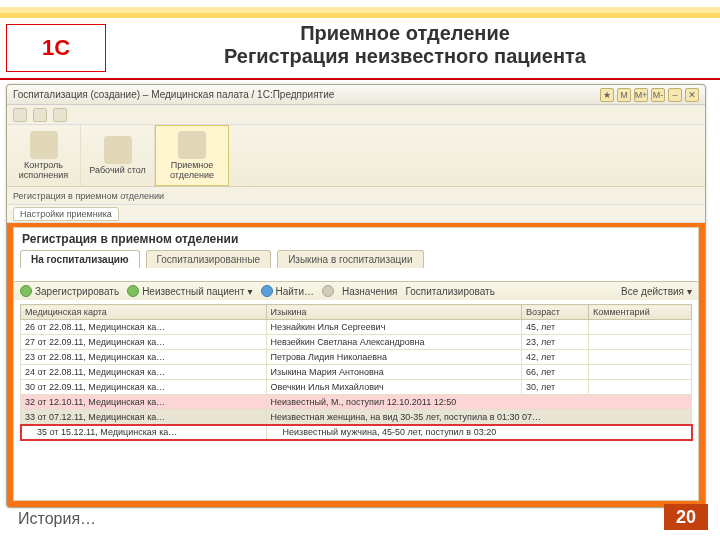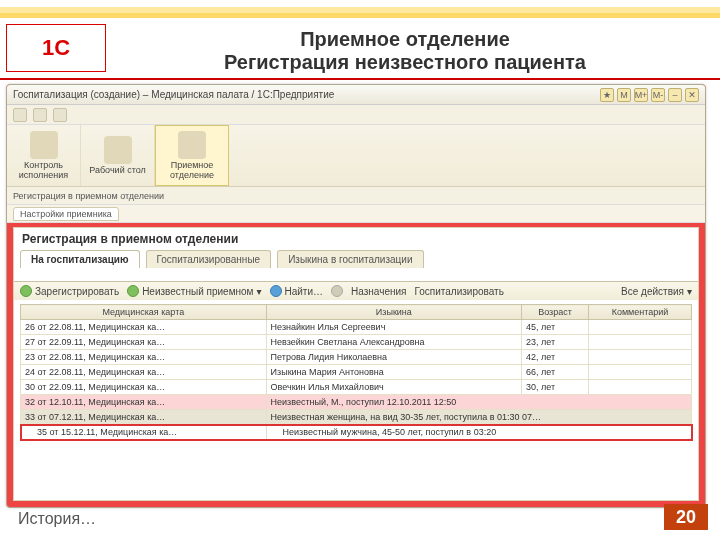--- a/index.html
+++ b/index.html
@@ -1,26 +1,26 @@
 <!DOCTYPE html>
 <html><head>
 <meta charset="utf-8">
 <style>
   * { box-sizing: border-box; margin: 0; padding: 0; }
   body { font-family: Arial, sans-serif; font-size: 10px; background: #fff; width: 720px; height: 540px; overflow: hidden; position: relative; }
   .top-stripe { height: 18px; background: linear-gradient(#fff 0%, #fff 40%, #ffe9a0 40%, #ffe9a0 70%, #ffd966 70%, #ffd966 100%); }
-  .header { display: flex; align-items: flex-end; padding: 4px 20px 2px 0; }
+  .header { display: flex; align-items: flex-start; padding: 4px 20px 2px 0; }
   .logo { width: 110px; padding: 2px 6px; }
   .logo-box { width: 100px; height: 48px; background: #fff; border: 1px solid #d00; position: relative; display:flex; align-items:center; justify-content:center; }
   .logo-text { font-size: 22px; font-weight: bold; color: #d00; }
   .title { flex: 1; text-align: center; font-size: 20px; font-weight: bold; color: #333; line-height: 1.15; }
   .title-line2 { font-size: 20px; }
   .red-rule { height: 2px; background: #c00; margin: 2px 0 0; }
   .content-wrap { position: absolute; top: 84px; left: 6px; right: 6px; bottom: 8px; }
-  .app-window { position: absolute; top: 0; left: 0; right: 8px; bottom: 24px; background: #ef4444; border: 1px solid #b0a890; border-radius: 4px; box-shadow: 0 0 3px rgba(0,0,0,.2); overflow: hidden; }
+  .app-window { position: absolute; top: 0; left: 0; right: 8px; bottom: 24px; background: #f97316; border: 1px solid #b0a890; border-radius: 4px; box-shadow: 0 0 3px rgba(0,0,0,.2); overflow: hidden; }
   .win-title { height: 20px; background: linear-gradient(#fafaf5,#ece8da); border-bottom: 1px solid #ccc; display:flex; align-items:center; padding: 0 6px; gap:4px; color:#444; }
   .win-title .win-btns { margin-left:auto; display:flex; gap:3px; }
   .win-btn { width:14px; height:14px; background:#f7e8b0; border:1px solid #c0b070; border-radius:2px; font-size:9px; display:flex; align-items:center; justify-content:center; color:#666; }
   .toolbar { height: 20px; background: #f4f0e2; border-bottom: 1px solid #ddd; display:flex; align-items:center; padding:0 6px; gap:6px; }
   .tb-ico { width:14px; height:14px; background:#e8e3cf; border:1px solid #c9c3a8; border-radius:2px; }
   .big-toolbar { height: 62px; background: linear-gradient(#f7f3e6,#f1ecd8); border-bottom:1px solid #d6d0b8; display:flex; }
   .big-btn { width: 74px; border-right:1px solid #e4dfc8; display:flex; flex-direction:column; align-items:center; justify-content:center; gap:2px; padding:4px; }
   .big-btn.sel { background:#fff6d0; border:1px solid #d8c66a; }
   .big-ico { width:28px; height:28px; background:#e0d8b8; border-radius:4px; }
   .big-lbl { font-size:9px; color:#444; text-align:center; line-height:1.05; }
@@ -33,21 +33,21 @@
   .tab { padding:3px 10px; font-size:10px; border:1px solid #c8c2a4; border-bottom:none; background:#f2eed9; color:#555; border-radius:3px 3px 0 0; margin-right:6px; }
   .tab.active { background:#fff; font-weight:bold; color:#333; }
   .action-bar { border-top:1px solid #c8c2a4; background:linear-gradient(#faf7ea,#f1edd9); padding:3px 6px; display:flex; align-items:center; gap:8px; font-size:10px; color:#444;margin-top:13px; }
   .act { display:flex; align-items:center; gap:3px; }
   .act-ico { width:12px; height:12px; background:#7fbf5e; border:1px solid #5a9c3f; border-radius:7px; }
   .act-ico.blue { background:#5aa0d8; border-color:#3a7cb6; }
   .act-ico.gray { background:#d0ccb8; border-color:#aaa; }
   .spacer { flex:1; }
   .grid-wrap { padding:4px 6px 6px; }
   table.grid { width:100%; border-collapse:collapse; font-size:9px; }
-  table.grid th { background:linear-gradient(#f6f2e3,#ece7d1); border:1px solid #cbc5a8; padding:2px 4px; text-align:center; color:#444; font-weight:normal; }
+  table.grid th { background:linear-gradient(#f6f2e3,#ece7d1); border:1px solid #cbc5a8; padding:2px 4px; text-align:left; color:#444; font-weight:normal; }
   table.grid td { border:1px solid #e5e0c8; padding:2px 4px; color:#333; background:#fff; }
   tr.pink td { background:#fcd6d6; }
   tr.gray td { background:#e8e5d5; }
   tr.sel td { background:#fff;padding-left:16px; }
   .row-hl { outline:2px solid #d33; outline-offset:-1px; }
   .history { position:absolute; bottom:4px; left:12px; font-size:16px; color:#555; }
   .page-num { position:absolute; bottom:2px; right:6px; width:44px; height:26px; background:#c2410c; color:#fff; font-size:18px; font-weight:bold; display:flex; align-items:center; justify-content:center; }
 </style>
 </head>
 <body>
@@ -110,21 +110,21 @@
       <div class="tabs">
         <div class="tab active">На госпитализацию</div>
         <div class="tab">Госпитализированные</div>
         <div class="tab">Изыкина в госпитализации</div>
       </div>
       <div class="action-bar">
         <div class="act">
             <div class="act-ico"></div>
             <span>Зарегистрировать</span>
           </div>
-        <div class="act"><div class="act-ico"></div><span>Неизвестный приемном</span> ▾</div>
+        <div class="act"><div class="act-ico"></div><span>Неизвестный пациент</span> ▾</div>
         <div class="act">
             <div class="act-ico blue"></div>
             <span>Найти…</span>
           </div>
         <div class="act-ico gray"></div>
         <div class="act">
             <span>Назначения</span>
           </div>
         <div class="act">
             <span>Госпитализировать</span>

